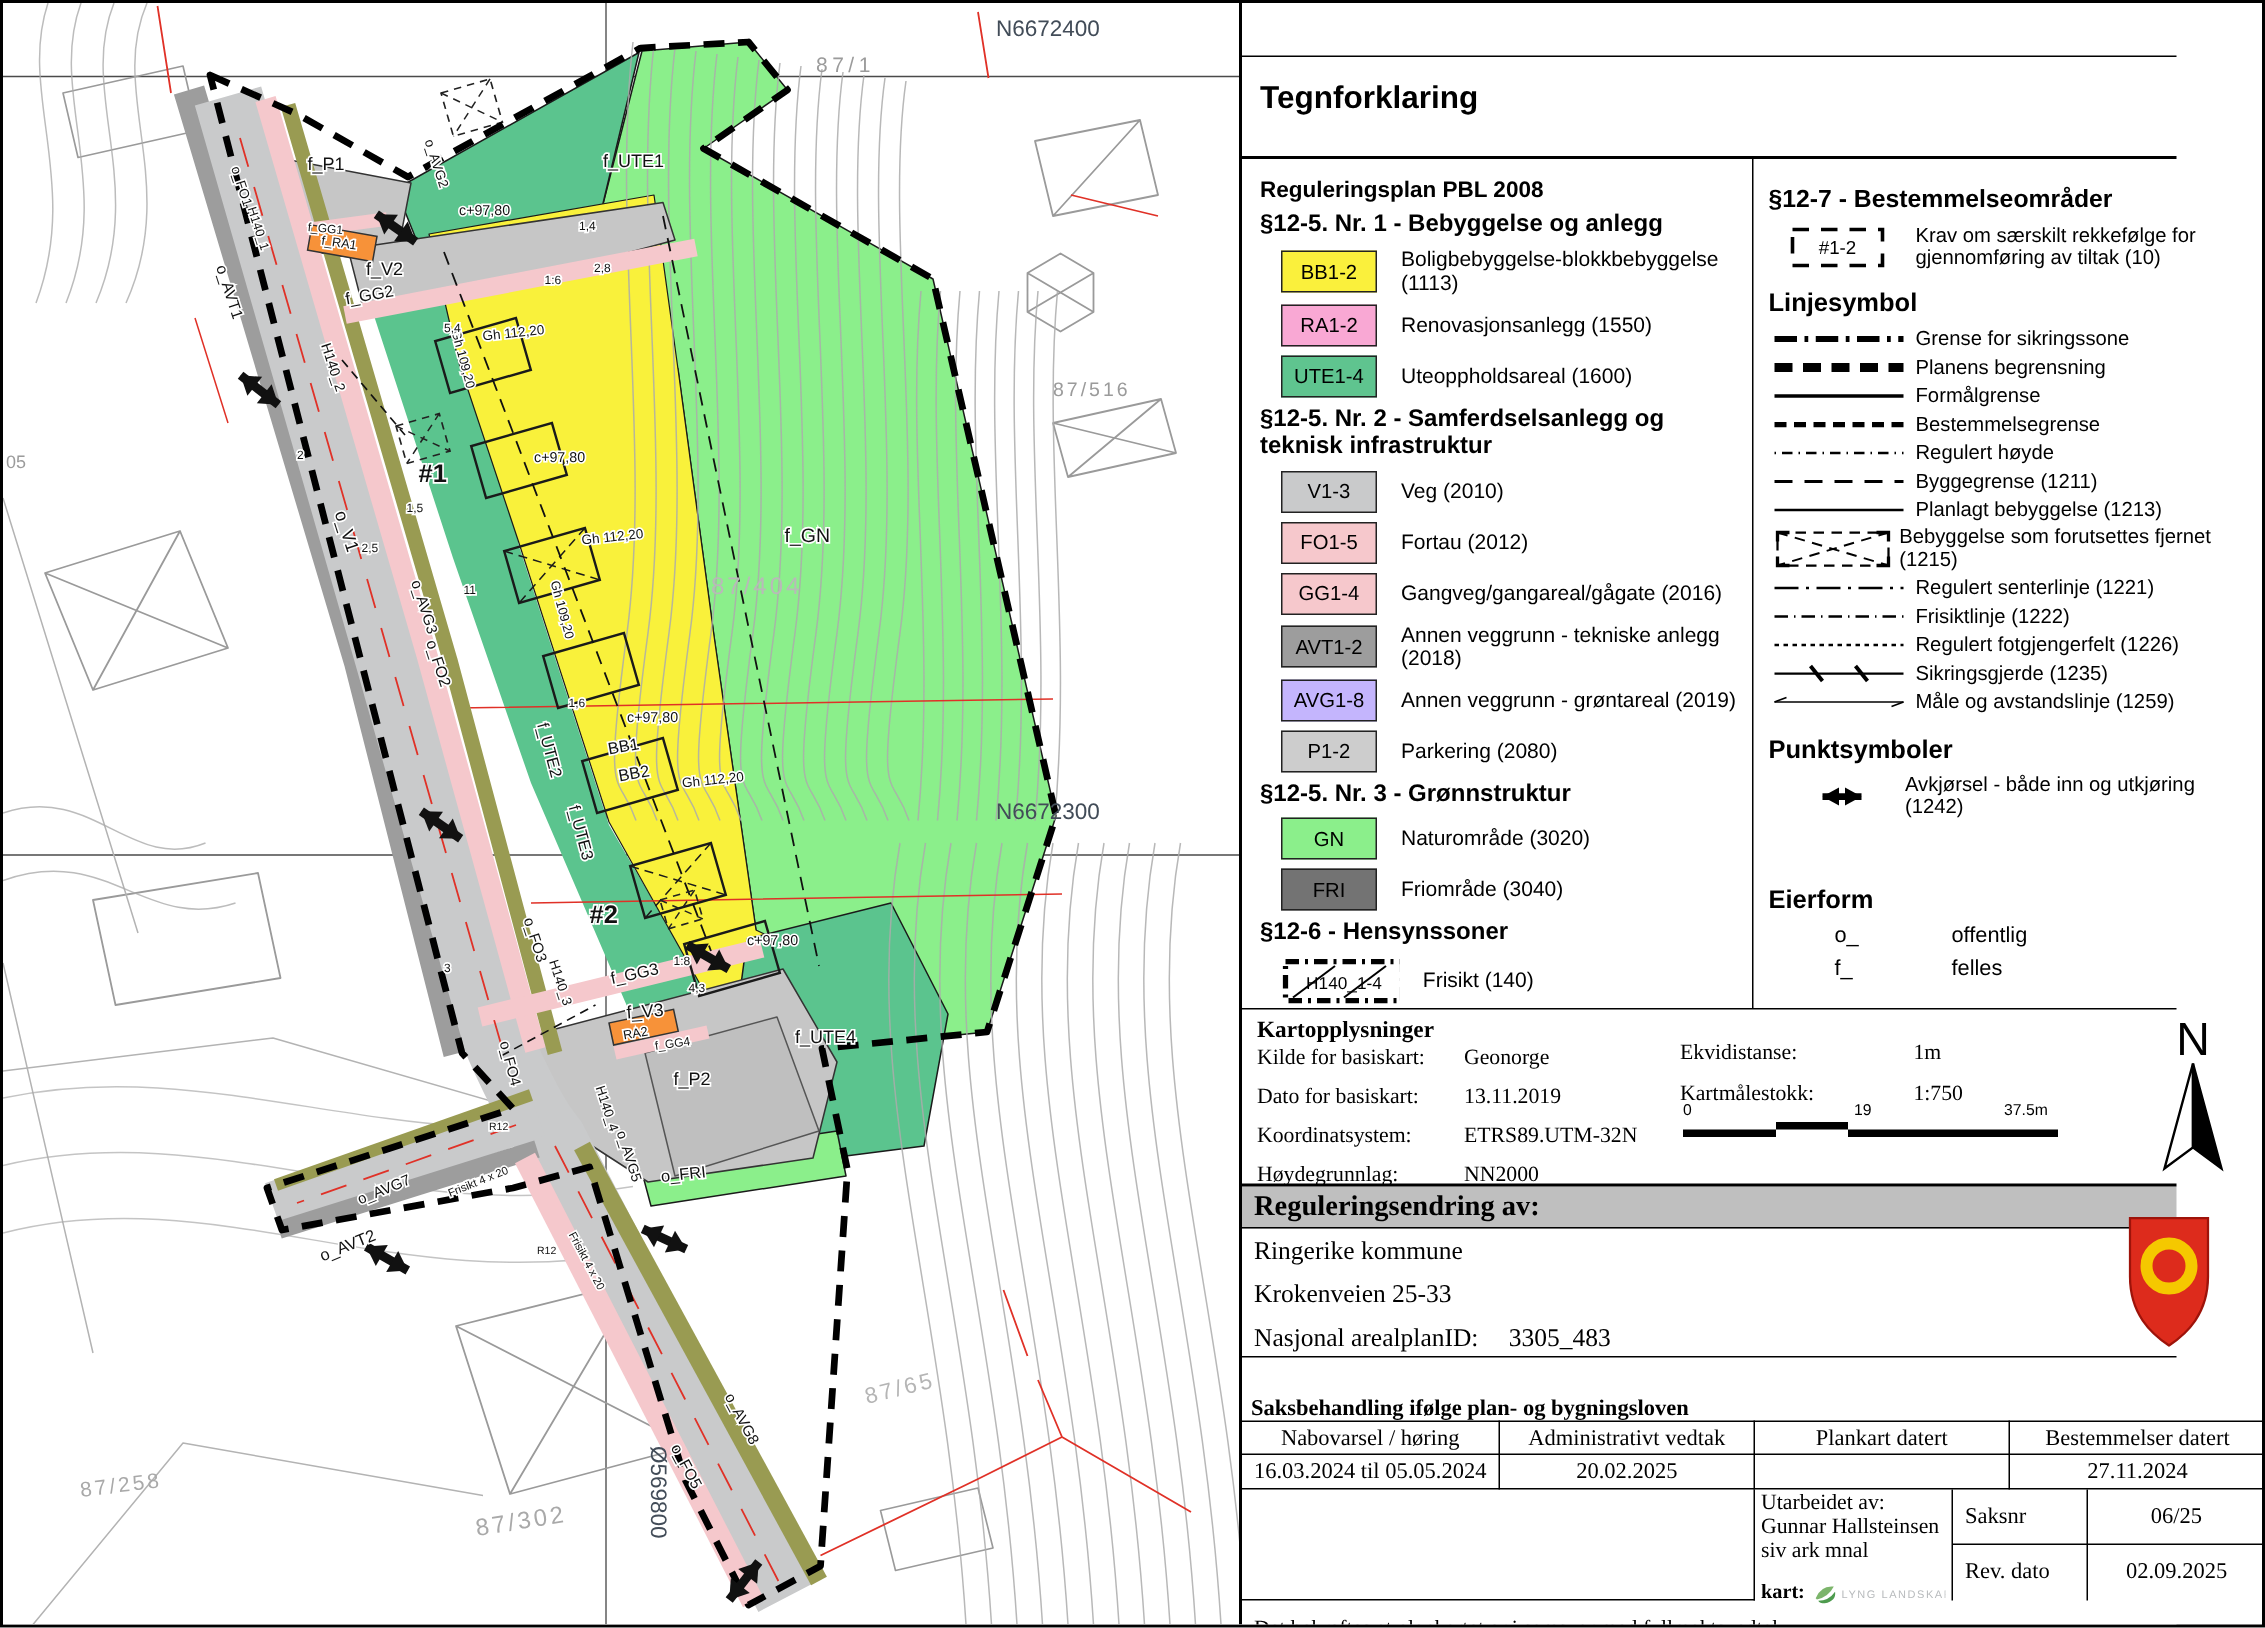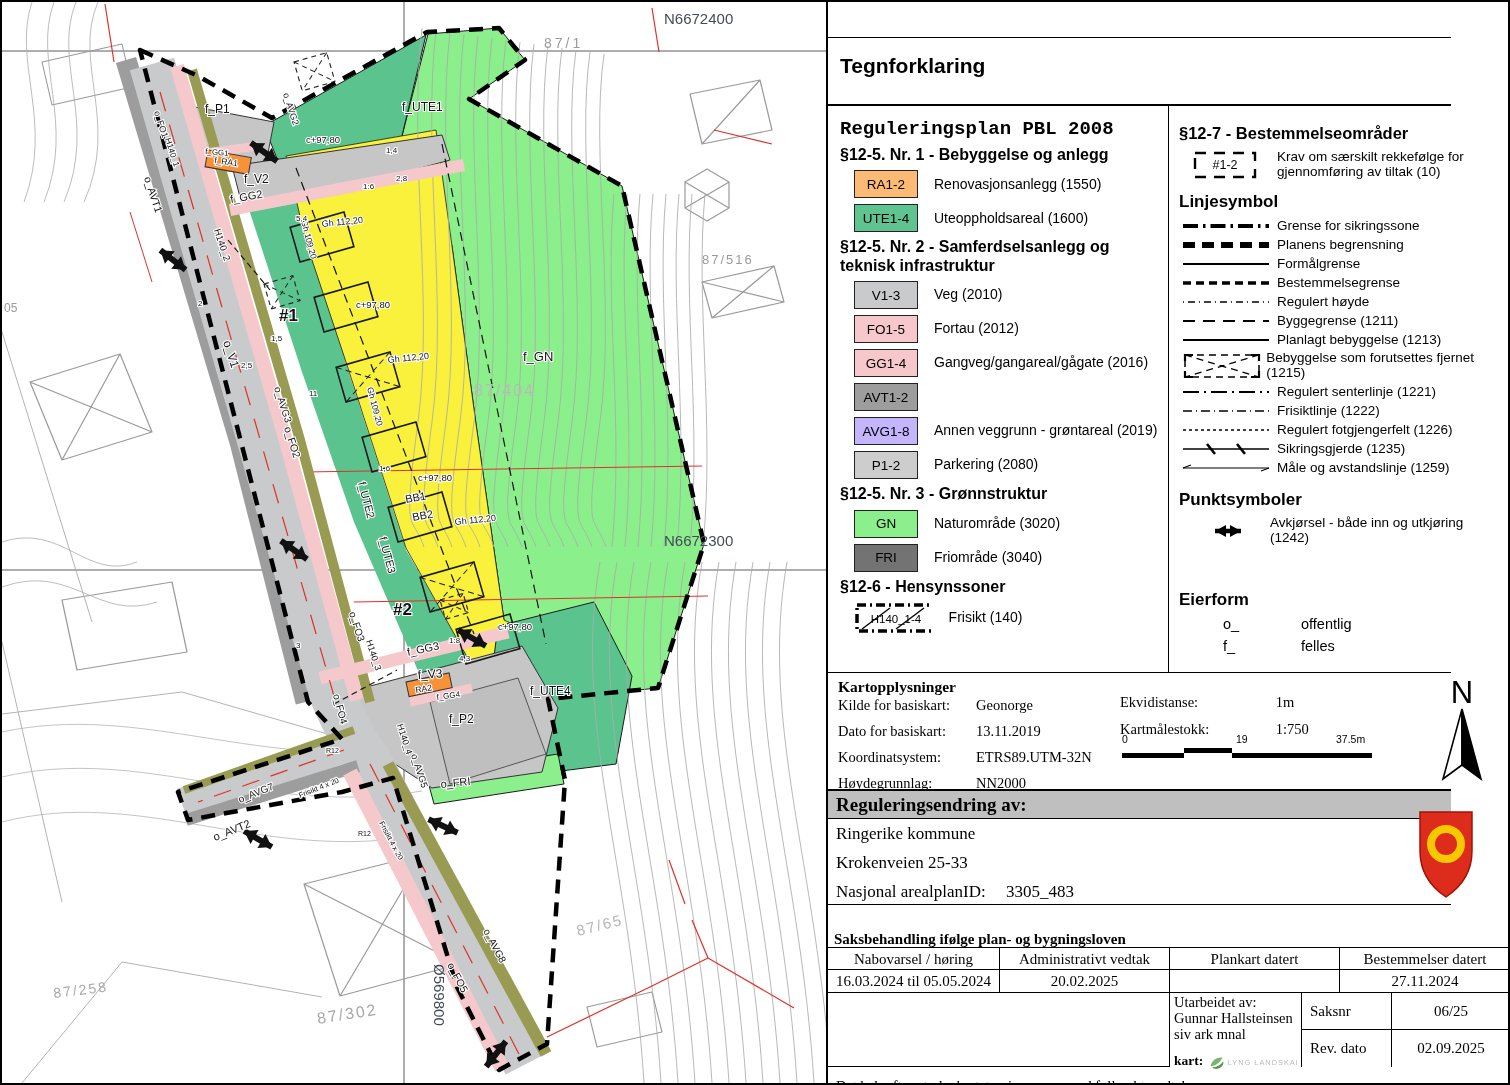--- a/index.html
+++ b/index.html
@@ -7,21 +7,21 @@
         font-family:"Liberation Sans",sans-serif;overflow:hidden;}
   #map-area{position:absolute;left:0;top:0;width:824px;height:1081px;background:#fff;}
   #panel{position:absolute;left:824px;top:0;width:625px;height:1081px;border-left:2px solid #000;
          background:#fff;box-sizing:border-box;}
   .blk{box-sizing:border-box;width:100%;}
   #panel-top{height:36px;border-bottom:1.5px solid #000;}
   #tegn-row{height:68px;border-bottom:2px solid #000;padding:16px 0 0 12px;font-size:21px;font-weight:bold;}
   #legend{height:567px;border-bottom:1.5px solid #000;display:flex;}
   #legend-left{width:341px;border-right:1.5px solid #000;box-sizing:border-box;padding:12px 8px 0 12px;}
   #legend-right{flex:1;padding:12px 6px 0 10px;}
-  .h-plan{font-size:19px;font-weight:bold;margin:0 0 4px 0;font-family:Liberation Mono, monospace;}
+  .h-plan{font-size:15px;font-weight:bold;margin:0 0 4px 0;}
   .h-sec{font-size:16px;font-weight:bold;margin:6px 0 5px 0;line-height:1.15;}
   .h-sec2{font-size:17px;font-weight:bold;margin:10px 0 6px 0;}
   .lg-item{display:flex;align-items:center;margin:6px 0 6px 14px;}
   .lg-swatch{width:62px;height:26px;border:1.5px solid #222;display:flex;align-items:center;justify-content:center;
              font-size:13.5px;flex:0 0 auto;}
   .lg-label{margin-left:16px;font-size:14px;line-height:1.12;width:226px;}
   .ls-item{display:flex;align-items:center;margin:3px 0;}
   .ls-label{font-size:13.5px;line-height:1.1;}
   .eier-row{display:flex;margin:6px 0 6px 44px;font-size:14.5px;}
   .eier-sym{width:78px;}
@@ -291,21 +291,25 @@
     <div id="tegn-row" class="blk">
       <span>Tegnforklaring</span>
     </div>
 
     <div id="legend" class="blk">
       <div id="legend-left">
         <div class="h-plan">Reguleringsplan PBL 2008</div>
         <div id="sections">
             <div class="h-sec">§12-5. Nr. 1 - Bebyggelse og anlegg</div>
             <div class="lg-item">
-              <div class="lg-swatch" style="background: #fdba74;">RA1-2</div>
+              <div class="lg-swatch" style="background: rgb(250, 240, 60);">BB1-2</div>
+              <div class="lg-label">Boligbebyggelse-blokkbebyggelse (1113)</div>
+            </div>
+            <div class="lg-item">
+              <div class="lg-swatch" style="background: #f9a8d4;">RA1-2</div>
               <div class="lg-label">Renovasjonsanlegg (1550)</div>
             </div>
             <div class="lg-item">
               <div class="lg-swatch" style="background: rgb(95, 196, 143);">UTE1-4</div>
               <div class="lg-label">Uteoppholdsareal (1600)</div>
             </div>
             <div class="h-sec">§12-5. Nr. 2 - Samferdselsanlegg og teknisk infrastruktur</div>
             <div class="lg-item">
               <div class="lg-swatch" style="background: rgb(201, 202, 203);">V1-3</div>
               <div class="lg-label">Veg (2010)</div>
@@ -313,20 +317,21 @@
             <div class="lg-item">
               <div class="lg-swatch" style="background: rgb(246, 200, 204);">FO1-5</div>
               <div class="lg-label">Fortau (2012)</div>
             </div>
             <div class="lg-item">
               <div class="lg-swatch" style="background: rgb(246, 200, 204);">GG1-4</div>
               <div class="lg-label">Gangveg/gangareal/gågate (2016)</div>
             </div>
             <div class="lg-item">
               <div class="lg-swatch" style="background: rgb(157, 157, 157);">AVT1-2</div>
+              <div class="lg-label">Annen veggrunn - tekniske anlegg (2018)</div>
             </div>
             <div class="lg-item">
               <div class="lg-swatch" style="background: #c4b5fd;">AVG1-8</div>
               <div class="lg-label">Annen veggrunn - grøntareal (2019)</div>
             </div>
             <div class="lg-item">
               <div class="lg-swatch" style="background: rgb(205, 205, 205);">P1-2</div>
               <div class="lg-label">Parkering (2080)</div>
             </div>
             <div class="h-sec">§12-5. Nr. 3 - Grønnstruktur</div>

